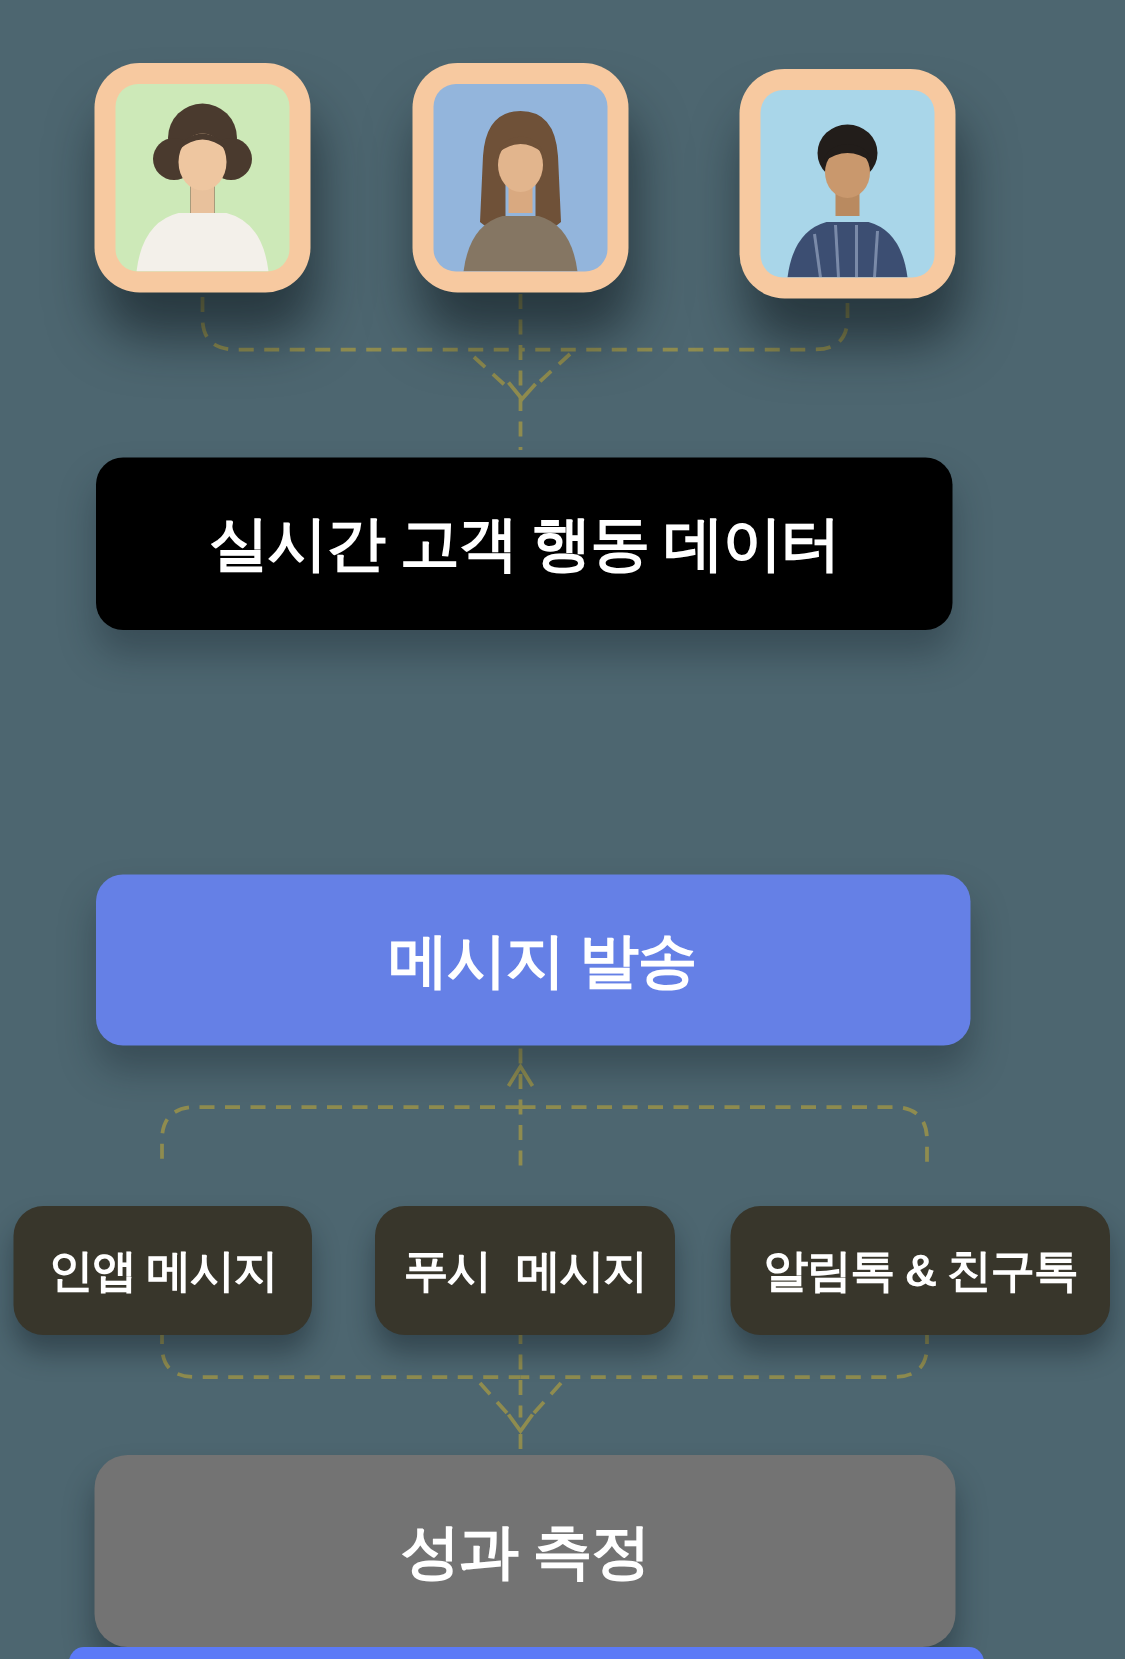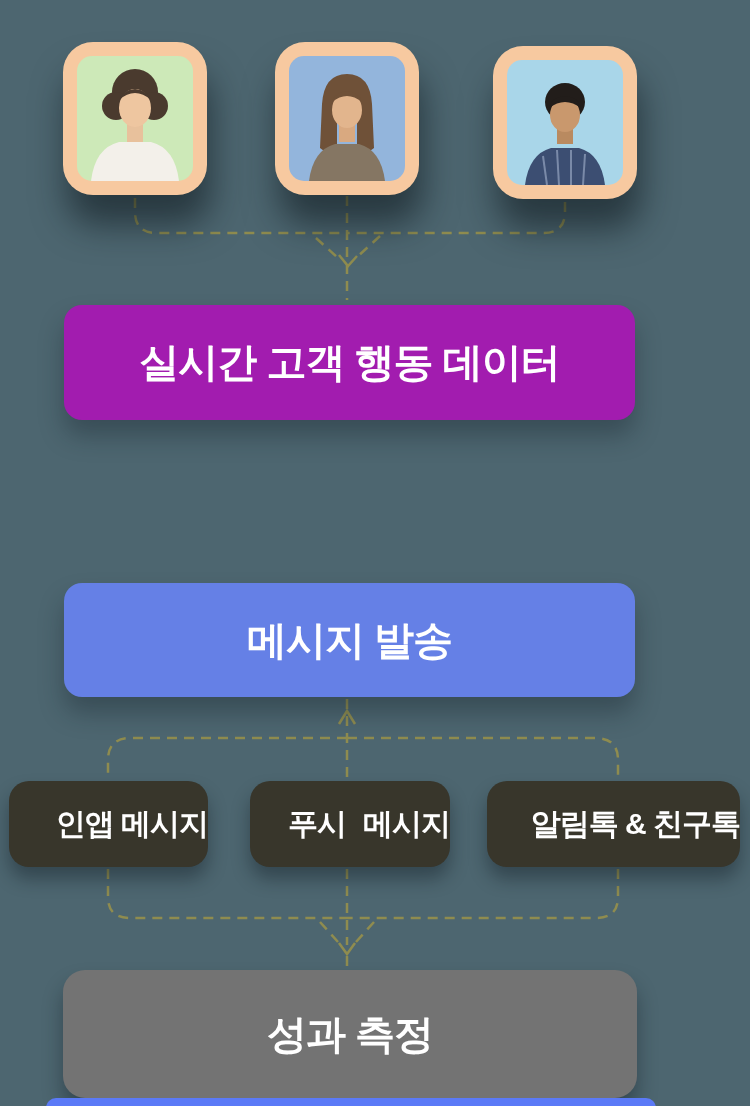--- a/index.html
+++ b/index.html
@@ -15,22 +15,22 @@
   .avatar-photo{position:absolute;left:14px;top:14px;width:116px;height:125px;border-radius:15px;overflow:hidden;}
   .avatar-photo svg{display:block;width:100%;height:100%;}
 
   
   .stage-box{position:absolute;left:64px;width:571px;height:115px;border-radius:18px;
     display:flex;align-items:center;justify-content:center;
     color:#ffffff;font-weight:800;font-size:40px;letter-spacing:-1px;
     box-shadow:0 16px 24px rgba(20,32,40,.35);}
 
   
-  .channel-box{position:absolute;top:781px;height:86px;border-radius:20px;
-    display:flex;align-items:center;justify-content:flex-end;
+  .channel-box{position:absolute;top:804px;height:86px;border-radius:20px;
+    display:flex;align-items:center;justify-content:center;
     color:#ffffff;font-weight:800;font-size:30px;letter-spacing:-1px;
     box-shadow:0 12px 18px rgba(16,26,32,.4);}
 
   
   .result-box{position:absolute;left:63px;top:970px;width:574px;height:128px;border-radius:22px;
     display:flex;align-items:center;justify-content:center;
     color:#ffffff;font-weight:800;font-size:40px;letter-spacing:-1px;
     box-shadow:0 14px 20px rgba(16,26,32,.4);}
 
   
@@ -111,24 +111,24 @@
         <g stroke="#aebcd6" stroke-width="2" opacity="0.55">
           <path d="M36,96 L40,125" fill="none"></path>
           <path d="M50,90 L52,125" fill="none"></path>
           <path d="M64,90 L64,125" fill="none"></path>
           <path d="M78,94 L76,125" fill="none"></path>
         </g>
       </svg>
     </div>
   </div>
 
-  <div class="stage-box" style="top: 305px; background: #a21caf;">
+  <div class="stage-box" style="top: 305px; background: #000000;">
     <span>실시간 고객 행동 데이터</span>
   </div>
-  <div class="stage-box" style="top: 583px; height: 114px; background: rgb(101, 128, 230);">
+  <div class="stage-box" style="top: 583px; height: 114px; background: rgb(101, 128, 230); padding-left: 12px;">
     <span>메시지 발송</span>
   </div>
 
   <div class="channel-box" style="left: 9px; width: 199px; background: rgb(56, 54, 43);">
     <span>인앱 메시지</span>
   </div>
   <div class="channel-box" style="left: 250px; width: 200px; background: rgb(56, 54, 43); font-family: Liberation Mono, monospace;">
     <span>푸시 메시지</span>
   </div>
   <div class="channel-box" style="left: 487px; width: 253px; background: rgb(56, 54, 43);">

